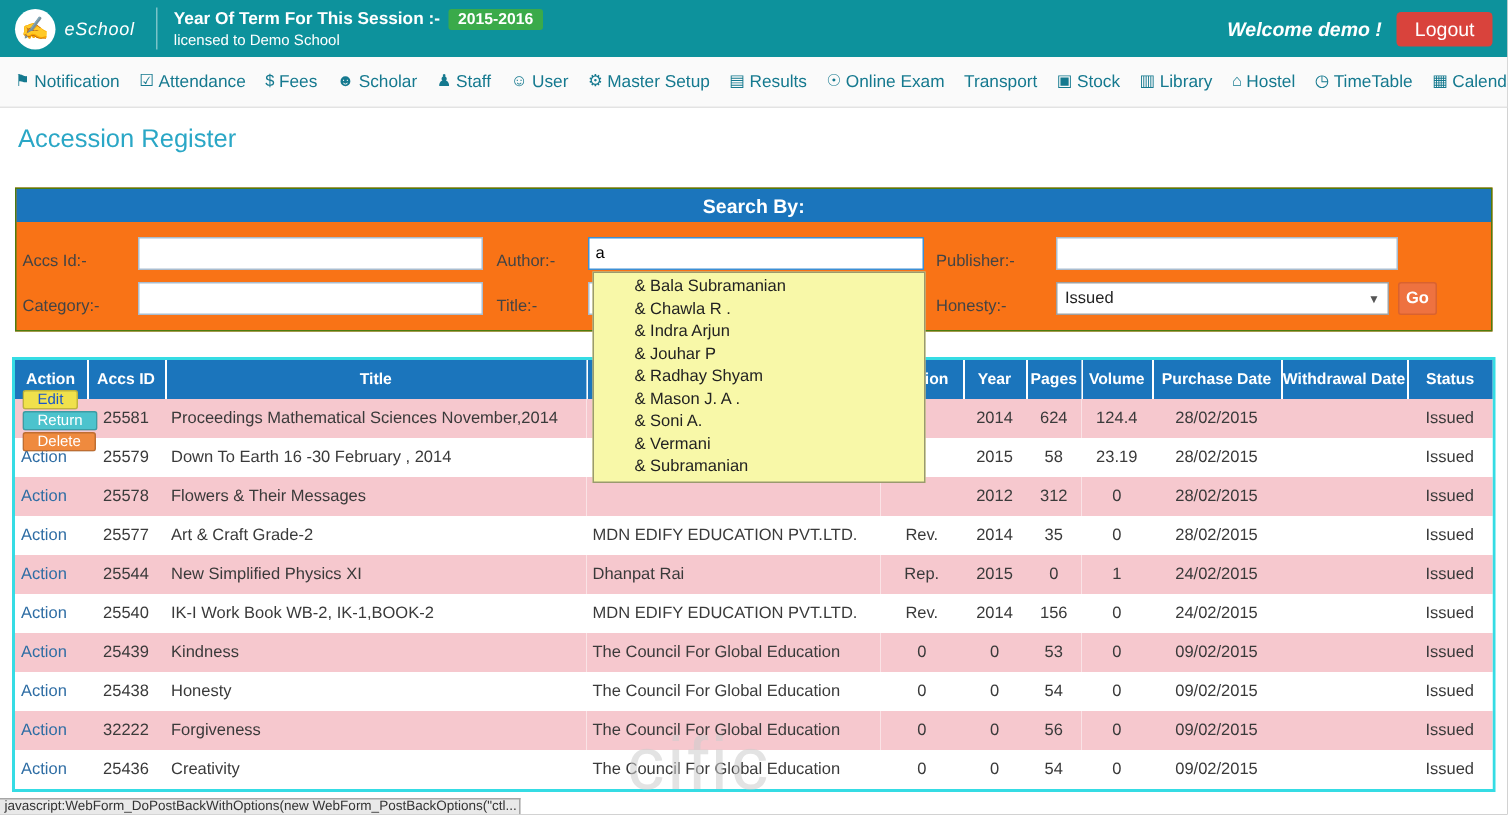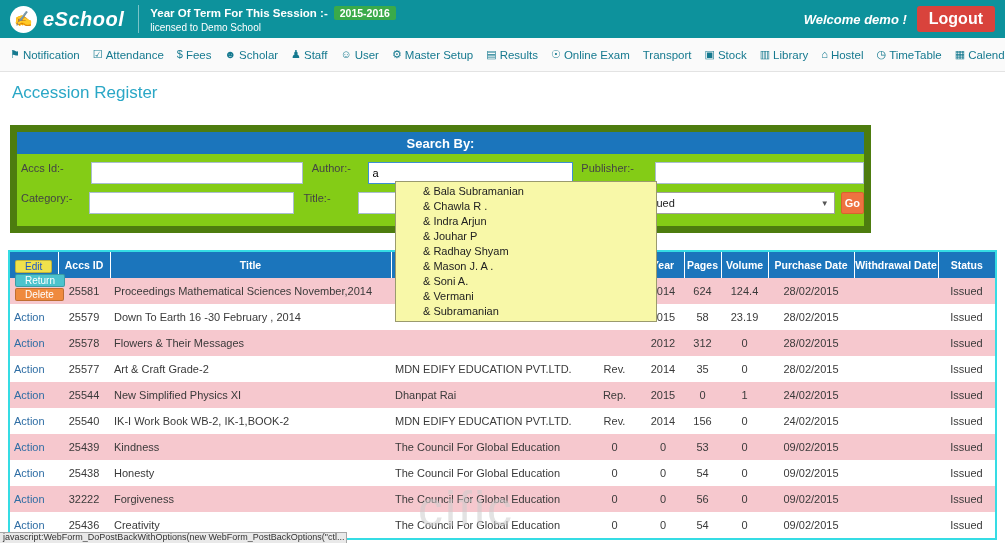--- a/index.html
+++ b/index.html
@@ -11,58 +11,58 @@
 
   
   .topbar {
     height:38px; background:var(--topbar_teal,#0d929c); display:flex;
     align-items:center; padding:0 10px; color:#fff;
   }
   .logo-circle {
     width:27px; height:27px; border-radius:50%; background:#fff; color:#1a3c8f;
     display:flex; align-items:center; justify-content:center; font-size:15px; flex:0 0 auto;
   }
-  .brand-name { font-size:20px; font-style:italic; font-weight:bold; margin-left:6px; letter-spacing:.5px; }
+  .brand-name { font-size:12px; font-style:italic; font-weight:normal; margin-left:6px; letter-spacing:.5px; }
   .topbar-divider { width:1px; height:28px; background:rgba(255,255,255,.45); margin:0 11px 0 14px; }
   .session-line { font-size:11.5px; font-weight:bold; display:flex; align-items:center; gap:6px; }
   .session-badge {
     background:var(--badge_green,#3aaa4a); color:#fff; font-size:10.5px; font-weight:bold;
     padding:1px 6px; border-radius:2px;
   }
   .licensed { font-size:10px; margin-top:2px; }
   .topbar-spacer { flex:1; }
   .welcome { font-size:13px; font-weight:bold; font-style:italic; margin-right:10px;text-align:center; }
   .logout-btn {
     background:var(--logout_red,#d9433c); color:#fff; border:none; border-radius:3px;
-    font-size:16px; font-weight:bold; padding:4px 12px; cursor:pointer;
+    font-size:13px; font-weight:normal; padding:4px 12px; cursor:pointer;
     font-family:"Liberation Sans", sans-serif;
   }
 
   
   .menubar {
     height:34px; background:#fafafa; border-bottom:1px solid #e3e3e3;
     display:flex; align-items:center; padding:0 10px; gap:13px; white-space:nowrap;
   }
   .nav-item {
     display:inline-flex; align-items:center; gap:3px; color:var(--nav_text,#15798f);
     font-size:11.5px; cursor:pointer; text-decoration:none;
   }
   .nav-icon { font-size:11px; line-height:1; }
 
   
   .page-title { margin:11px 0 0 12px; font-size:17px; line-height:20px; font-weight:400; color:var(--title_cyan,#2aa7c6); }
 
   
-  .search-panel { margin:22px 10px 0 10px; width:861px; border:7px solid #4d7c0f; background:#84cc16; }
+  .search-panel { margin:22px 10px 0 10px; width:985px; border:1px solid #4d7c0f; background:#f97316; }
   .search-header {
     height:22px; background:var(--header_blue,#1b75bc); color:#fff; font-size:13px; font-weight:bold;
     display:flex; align-items:center; justify-content:center;
   }
   .search-body { padding:8px 0 10px 0; }
-  .search-row { display:flex; align-items:flex-start; height:24px; }
+  .search-row { display:flex; align-items:flex-end; height:24px; }
   .search-row + .search-row { margin-top:6px; }
   .f-label { font-size:11px; color:#444; }
   .lbl-1 { width:81px; padding-left:4px; }
   .lbl-2 { margin-left:9px; width:61px; }
   .lbl-3 { margin-left:8px; width:80px; }
   .s-input {
     height:22px; border:1px solid #a9bdd0; font-size:11px; padding:0 4px; background:#fff;
     font-family:"Liberation Sans", sans-serif;
   }
   .in-1 { width:230px; }
@@ -75,21 +75,21 @@
   }
   .status-select .caret { font-size:8px; color:#555; }
   .go-btn {
     margin-left:6px; width:26px; height:22px; background:var(--go_orange,#ee7240);
     border:1px solid #d9622f; border-radius:2px; color:#fff; font-size:11px; font-weight:bold; cursor:pointer;
     font-family:"Liberation Sans", sans-serif;
   }
 
   
   .autocomplete {
-    position:absolute; left:395px; top:181px; width:262px; z-index:20;
+    position:absolute; left:395px; top:181px; width:222px; z-index:20;
     background:var(--dropdown_yellow,#f8f8a8); border:1px solid #9a9a6e;
     padding:2px 0;
   }
   .autocomplete ul { list-style:none; }
   .ac-item { font-size:11px; color:#222; line-height:15px; padding-left:27px; cursor:pointer; }
 
   
   .table-wrap {
     position:relative; margin:17px 8px 0 8px; width:989px;
     border:2px solid var(--table_border_cyan,#35dce4); background:#fff;

